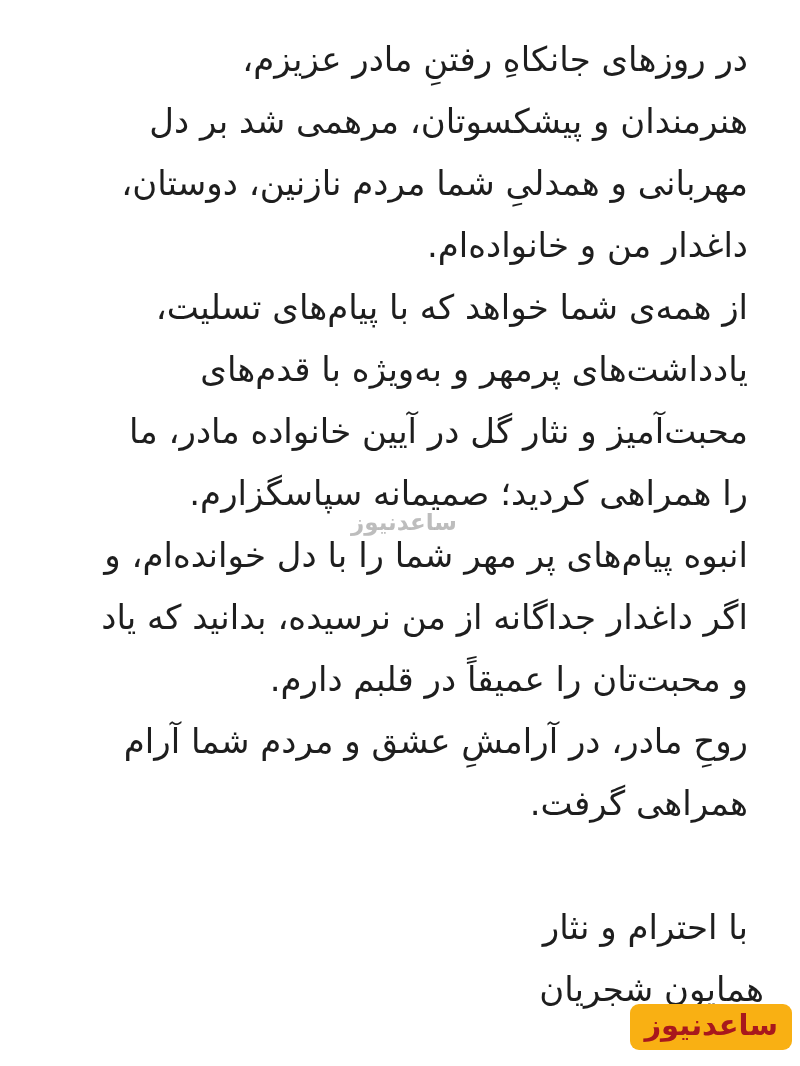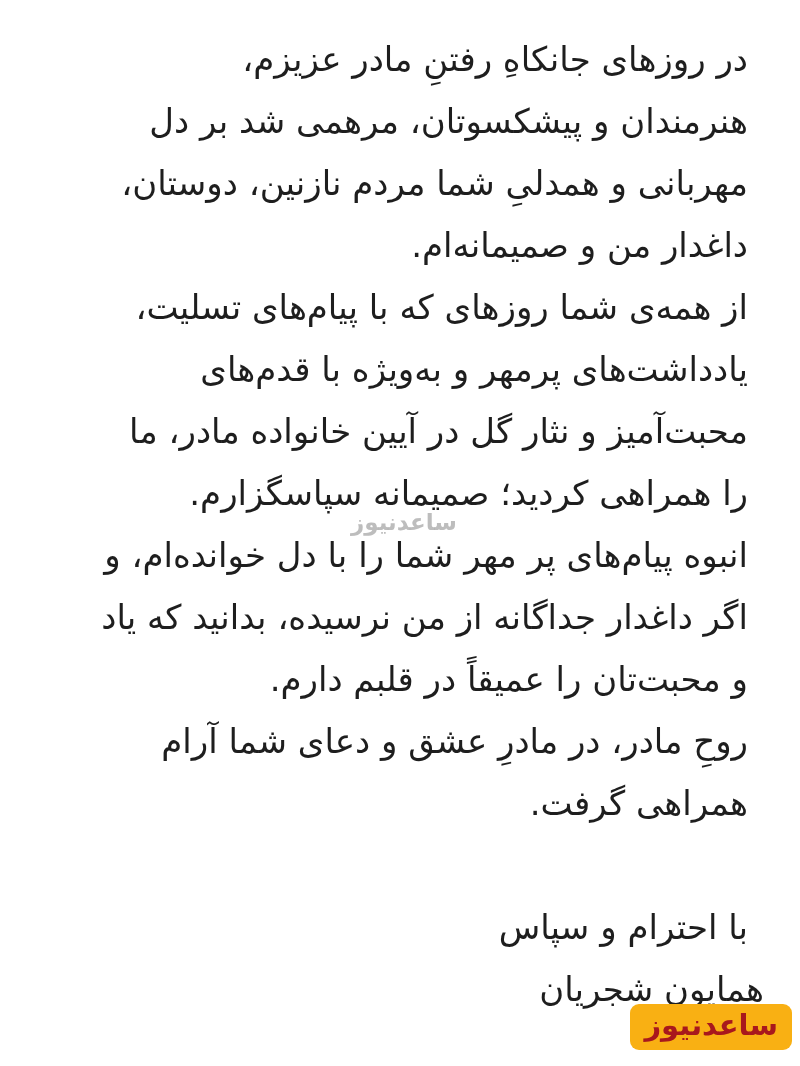--- a/index.html
+++ b/index.html
@@ -55,35 +55,35 @@
 </style>
 </head>
 <body>
 
 <div class="page">
 
   <div class="letter">
     <div class="line">در روزهای جانکاهِ رفتنِ مادر عزیزم،</div>
     <div class="line">هنرمندان و پیشکسوتان، مرهمی شد بر دل</div>
     <div class="line">مهربانی و همدلیِ شما مردم نازنین، دوستان،</div>
-    <div class="line">داغدار من و صمیمانه‌ام.</div>
-    <div class="line">از همه‌ی شما روزهای که با پیام‌های تسلیت،</div>
+    <div class="line">داغدار من و خانواده‌ام.</div>
+    <div class="line">از همه‌ی شما خواهد که با پیام‌های تسلیت،</div>
     <div class="line">یادداشت‌های پرمهر و به‌ویژه با قدم‌های</div>
     <div class="line">محبت‌آمیز و نثار گل در آیین خانواده مادر، ما</div>
     <div class="line">را همراهی کردید؛ صمیمانه سپاسگزارم.</div>
     <div class="line">انبوه پیام‌های پر مهر شما را با دل خوانده‌ام، و</div>
     <div class="line">اگر داغدار جداگانه از من نرسیده، بدانید که یاد</div>
     <div class="line">و محبت‌تان را عمیقاً در قلبم دارم.</div>
-    <div class="line">روحِ مادر، در مادرِ عشق و دعای شما آرام</div>
+    <div class="line">روحِ مادر، در آرامشِ عشق و مردم شما آرام</div>
     <div class="line">همراهی گرفت.</div>
 
     <div class="spacer"></div>
 
     <div class="signature">
-      <div class="line">با احترام و سپاس</div>
+      <div class="line">با احترام و نثار</div>
       <div class="line sig-shift">همایون شجریان</div>
     </div>
   </div>
 
   <div class="watermark">ساعدنیوز</div>
 
   <div class="logo-badge">
     <div class="logo-text">ساعدنیوز</div>
   </div>
 

